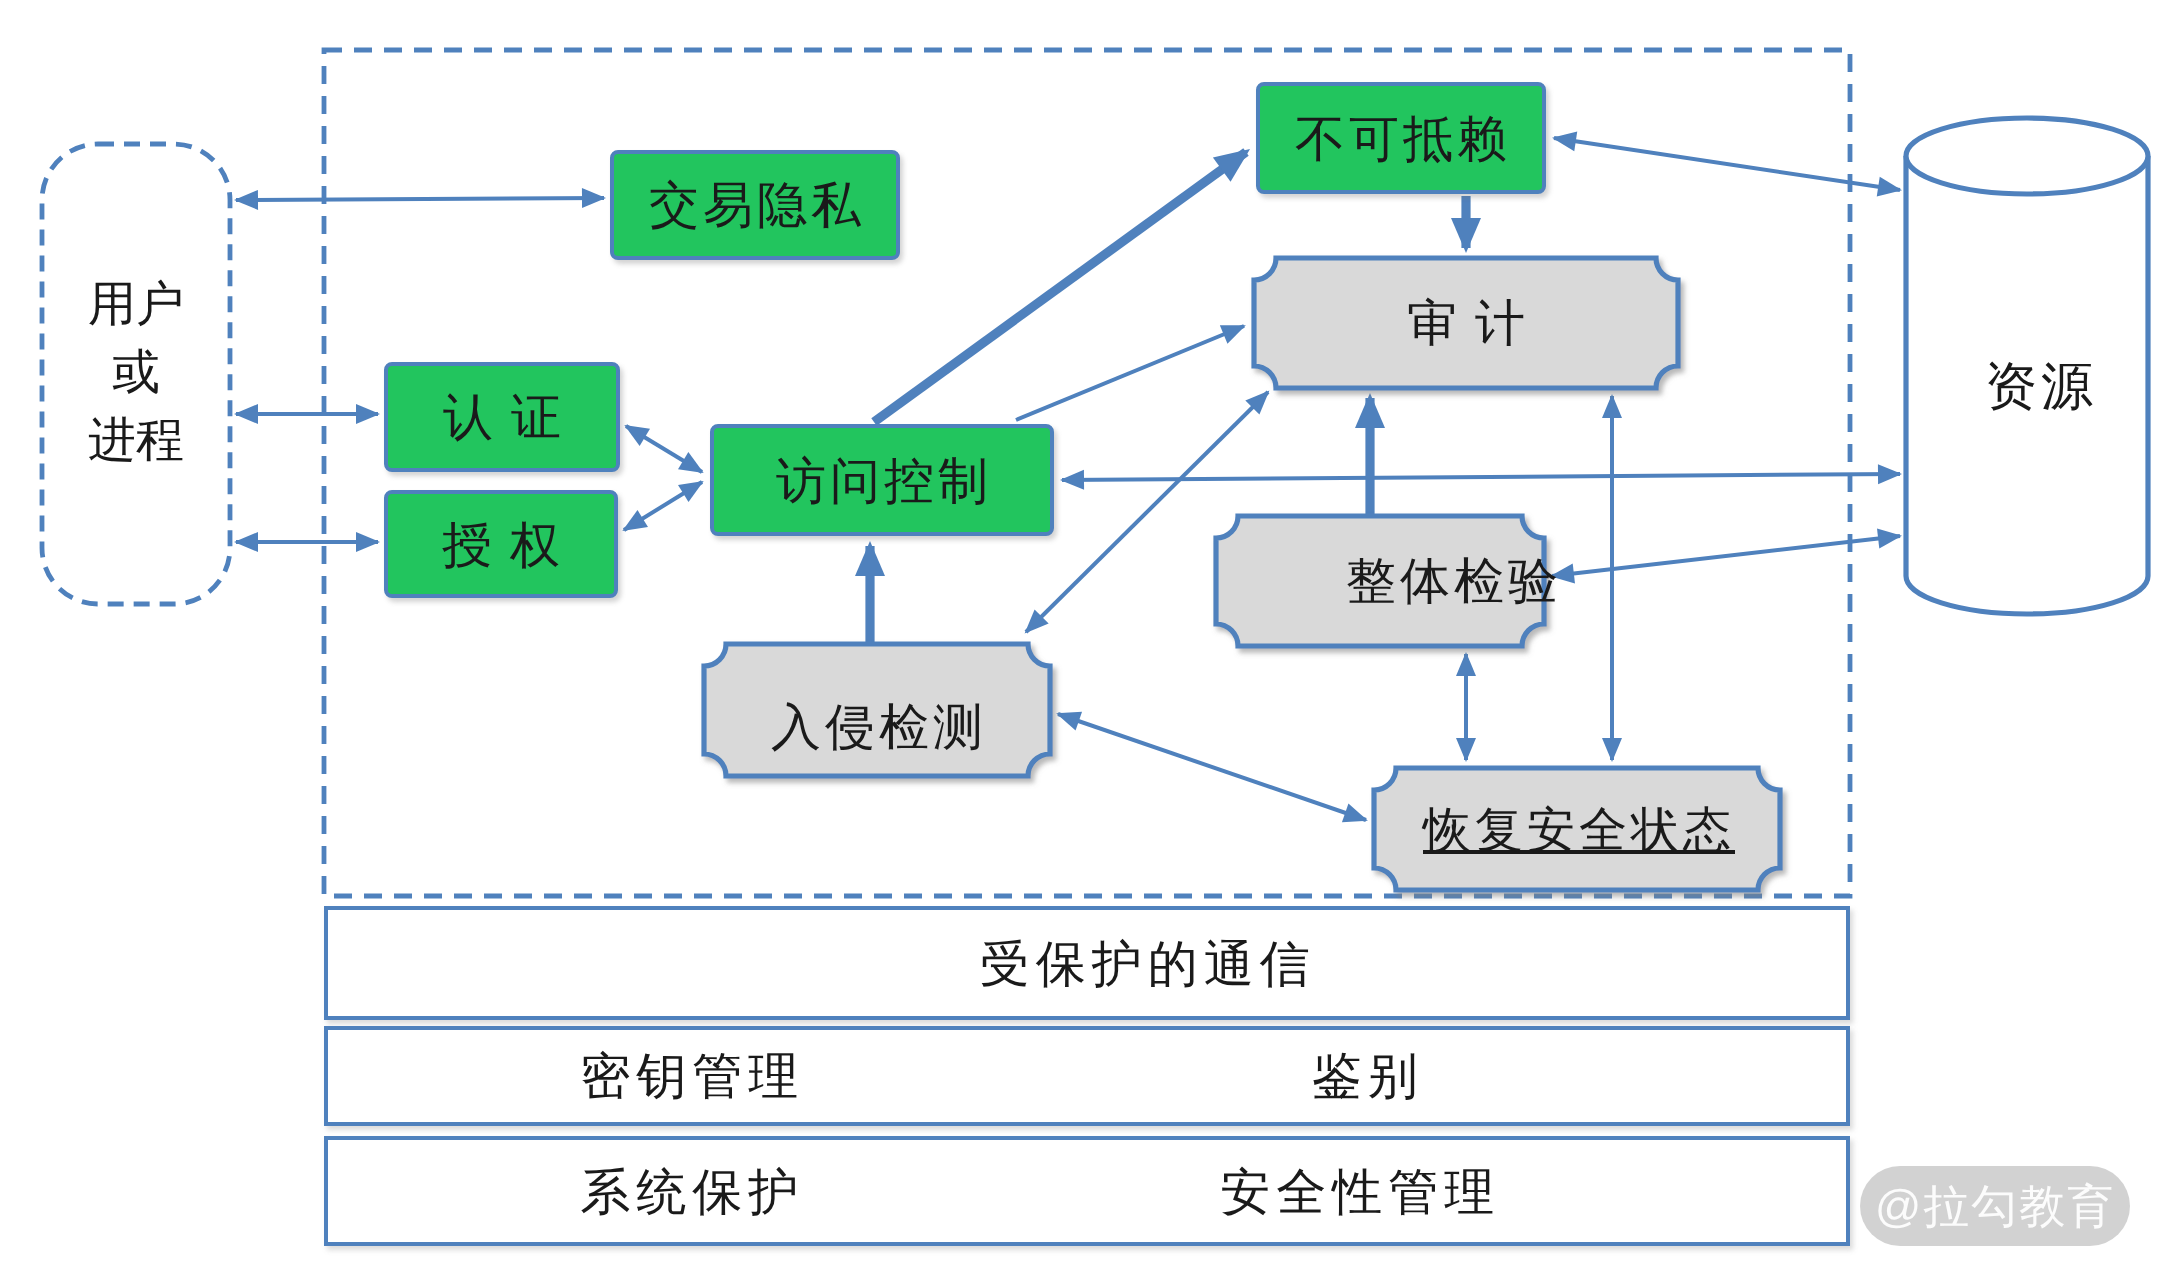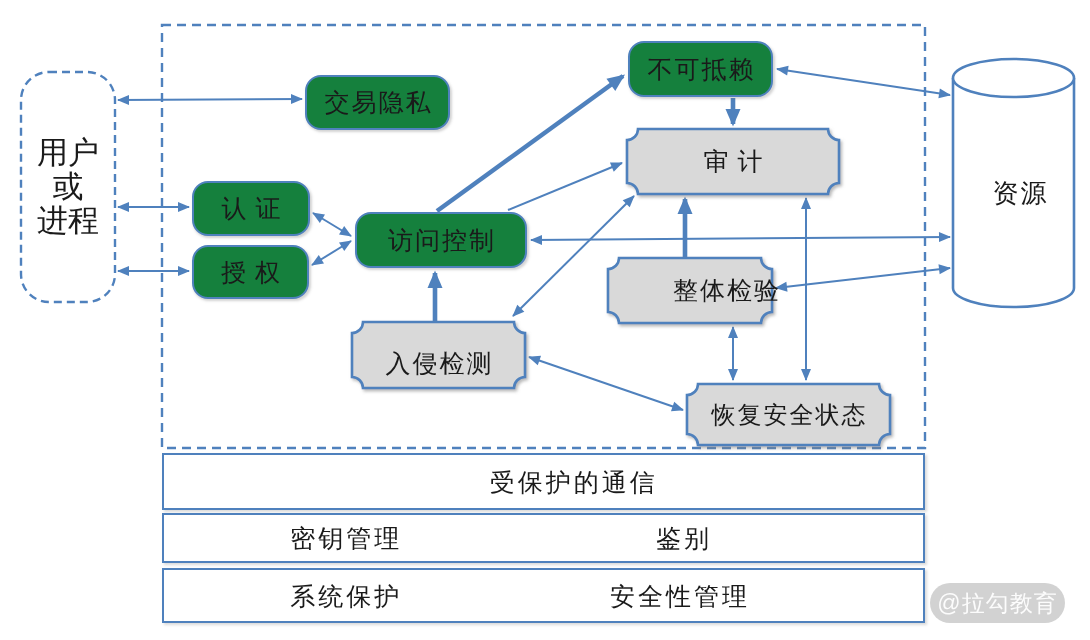--- a/index.html
+++ b/index.html
@@ -9,30 +9,30 @@
   }
   #arrow-layer{position:absolute;left:0;top:0;z-index:1;}
   .lt{stroke:#4f81bd;stroke-width:2;fill:none;}
   .lk{stroke:#4f81bd;stroke-width:4.6;fill:none;}
   .node{
     position:absolute;z-index:2;box-sizing:border-box;
     display:flex;align-items:center;justify-content:center;
     font-size:25px;white-space:nowrap;
   }
   .wbox{
-    background:#15803d;border:2.5px solid #4f81bd;border-radius:16px;
+    background:#22c55e;border:2.5px solid #4f81bd;border-radius:4px;
     box-shadow:1.5px 2px 2.5px rgba(110,110,110,0.30);
   }
   .plabel{background:transparent;}
   .node span{letter-spacing:2px;margin-right:-2px;}
   .node span.wide{letter-spacing:9px;margin-right:-9px;}
   .dashbox{
     position:absolute;z-index:2;box-sizing:border-box;
     display:flex;flex-direction:column;align-items:center;justify-content:center;
-    font-size:31px;line-height:34px;text-align:center;
+    font-size:24px;line-height:34px;text-align:center;
   }
   .bar{
     position:absolute;z-index:2;box-sizing:border-box;left:162px;width:763px;
     background:#ffffff;border:2.5px solid #4f81bd;
     box-shadow:1.5px 2px 2.5px rgba(110,110,110,0.25);
     font-size:25px;
   }
   .bar span{
     position:absolute;top:50%;transform:translate(-50%,-50%);
     letter-spacing:3px;white-space:nowrap;
@@ -126,21 +126,21 @@
 
   <div class="node plabel" style="left:627px;top:129px;width:212px;height:65px;">
     <span class="wide">审计</span>
   </div>
   <div class="node plabel" style="left:608px;top:258px;width:164px;height:65px;margin-left:36px;">
     <span>整体检验</span>
   </div>
   <div class="node plabel" style="left:352px;top:322px;width:173px;height:82px;">
     <span>入侵检测</span>
   </div>
-  <div class="node plabel" style="left:687px;top:384px;width:203px;height:61px;font-size:24px;">
+  <div class="node plabel" style="left:687px;top:384px;width:203px;height:61px;font-size:24px;text-decoration:underline;">
     <span>恢复安全状态</span>
   </div>
 
   <div class="node plabel" style="left:953px;top:162px;width:121px;height:62px;font-size:26px;padding-left:12px;">
     <span>资源</span>
   </div>
 
   <div class="bar" style="top:453px;height:57px;">
     <span style="left:54%;">受保护的通信</span>
   </div>

